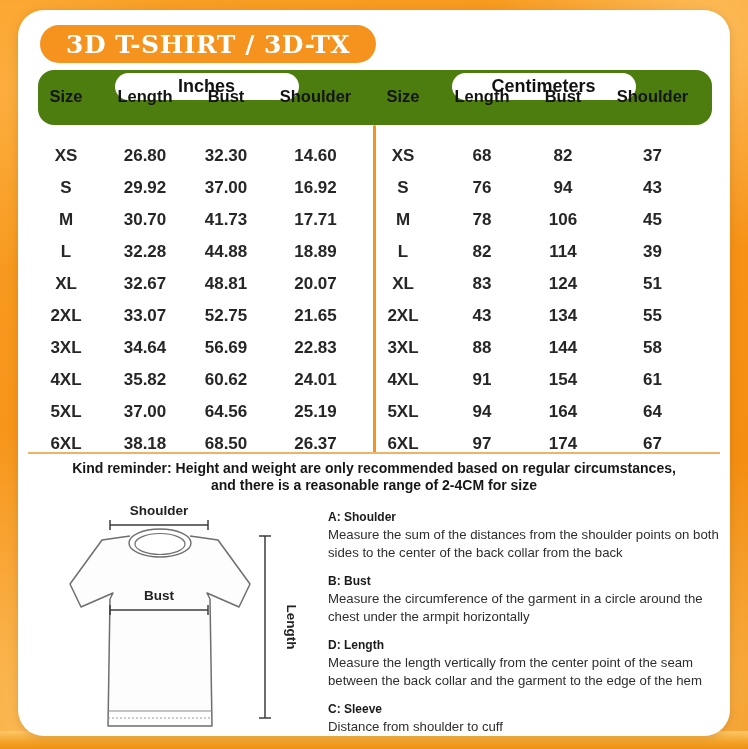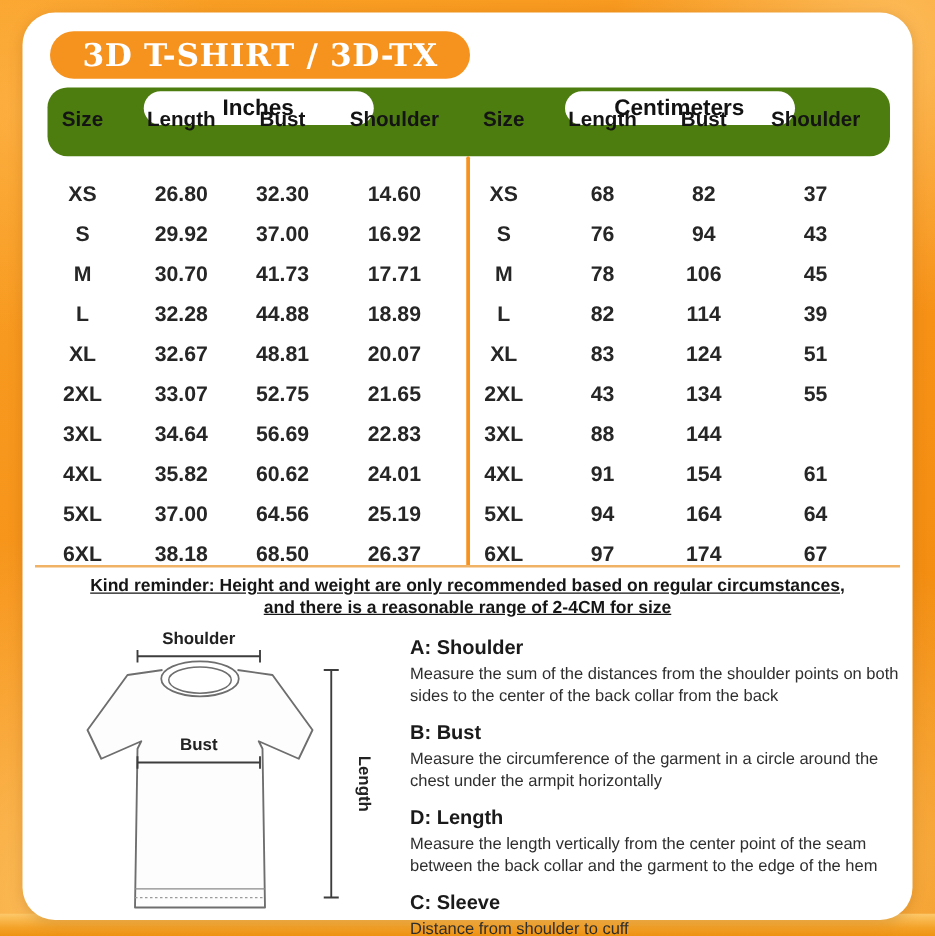--- a/index.html
+++ b/index.html
@@ -52,27 +52,27 @@
   .trow{display:grid;grid-template-columns:56px 102px 60px 119px;height:32px;align-items:center;}
   .tcell{text-align:center;font-size:17px;font-weight:600;color:#262626;white-space:nowrap;}
   .vdivider{
     position:absolute;left:355px;top:115px;width:3px;height:328px;background:#f6921e;border-radius:2px;
   }
   .hseparator{
     position:absolute;left:10px;top:442px;width:692px;height:2px;background:#f0b264;
   }
   .reminder{
     position:absolute;left:0;top:450px;width:712px;text-align:center;
-    font-weight:bold;font-size:14px;color:#161616;line-height:17px;text-decoration:underline;
+    font-weight:bold;font-size:14px;color:#161616;line-height:17px;
   }
   .reminder span{display:block;}
   .diagram{position:absolute;left:37px;top:488px;width:265px;height:240px;}
   .descs{position:absolute;left:310px;top:500px;width:398px;}
   .desc-block{margin-bottom:13px;}
-  .desc-heading{font-weight:bold;font-size:16px;color:#1a1a1a;margin-bottom:2px;}
+  .desc-heading{font-weight:bold;font-size:12px;color:#1a1a1a;margin-bottom:2px;}
   .desc-body{font-size:13.2px;color:#2e2e2e;line-height:1.33;}
 </style>
 </head>
 <body>
 
 <div class="bg">
   <div class="card">
 
     <div class="badge">
       <span>3D T-SHIRT / 3D-TX</span>
@@ -196,20 +196,21 @@
           <div class="trow">
             <span class="tcell">2XL</span>
             <span class="tcell">43</span>
             <span class="tcell">134</span>
             <span class="tcell">55</span>
           </div>
           <div class="trow">
             <span class="tcell">3XL</span>
             <span class="tcell">88</span>
             <span class="tcell">144</span>
+            <span class="tcell">58</span>
           </div>
           <div class="trow">
             <span class="tcell">4XL</span>
             <span class="tcell">91</span>
             <span class="tcell">154</span>
             <span class="tcell">61</span>
           </div>
           <div class="trow">
             <span class="tcell">5XL</span>
             <span class="tcell">94</span>

